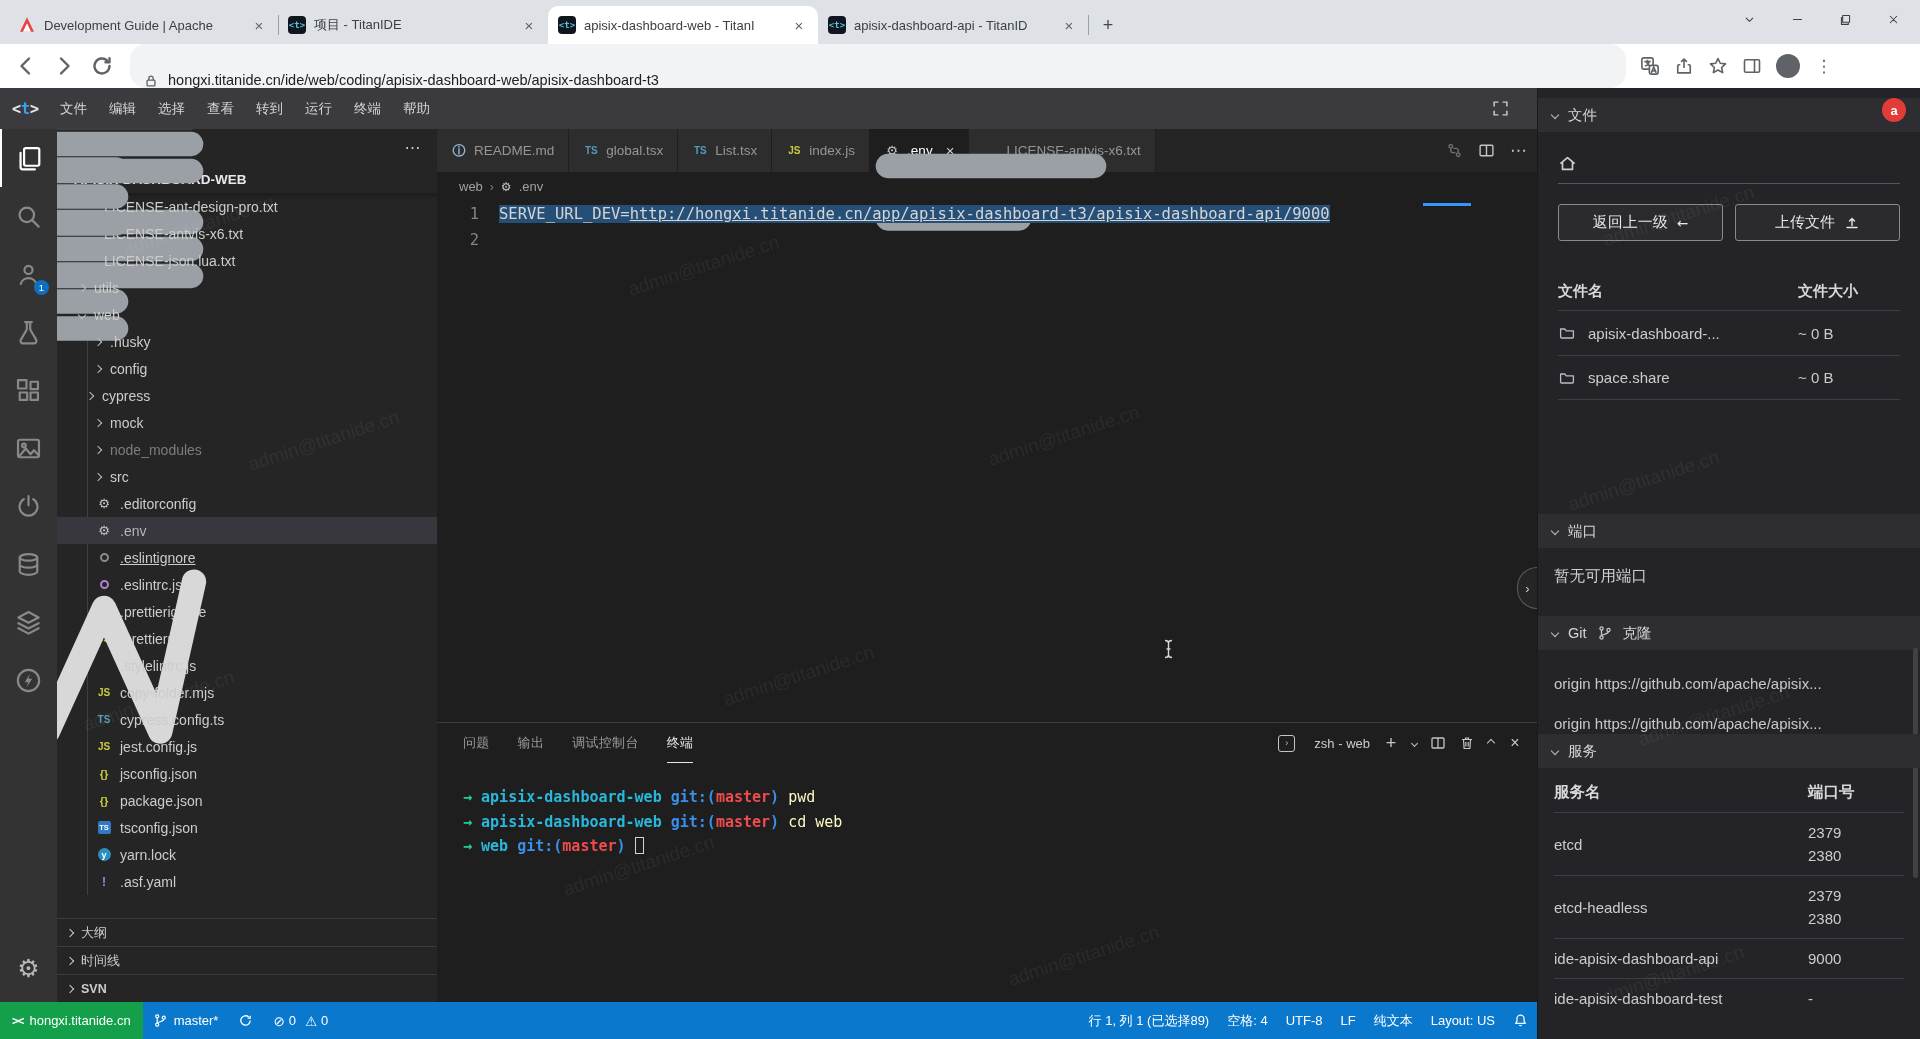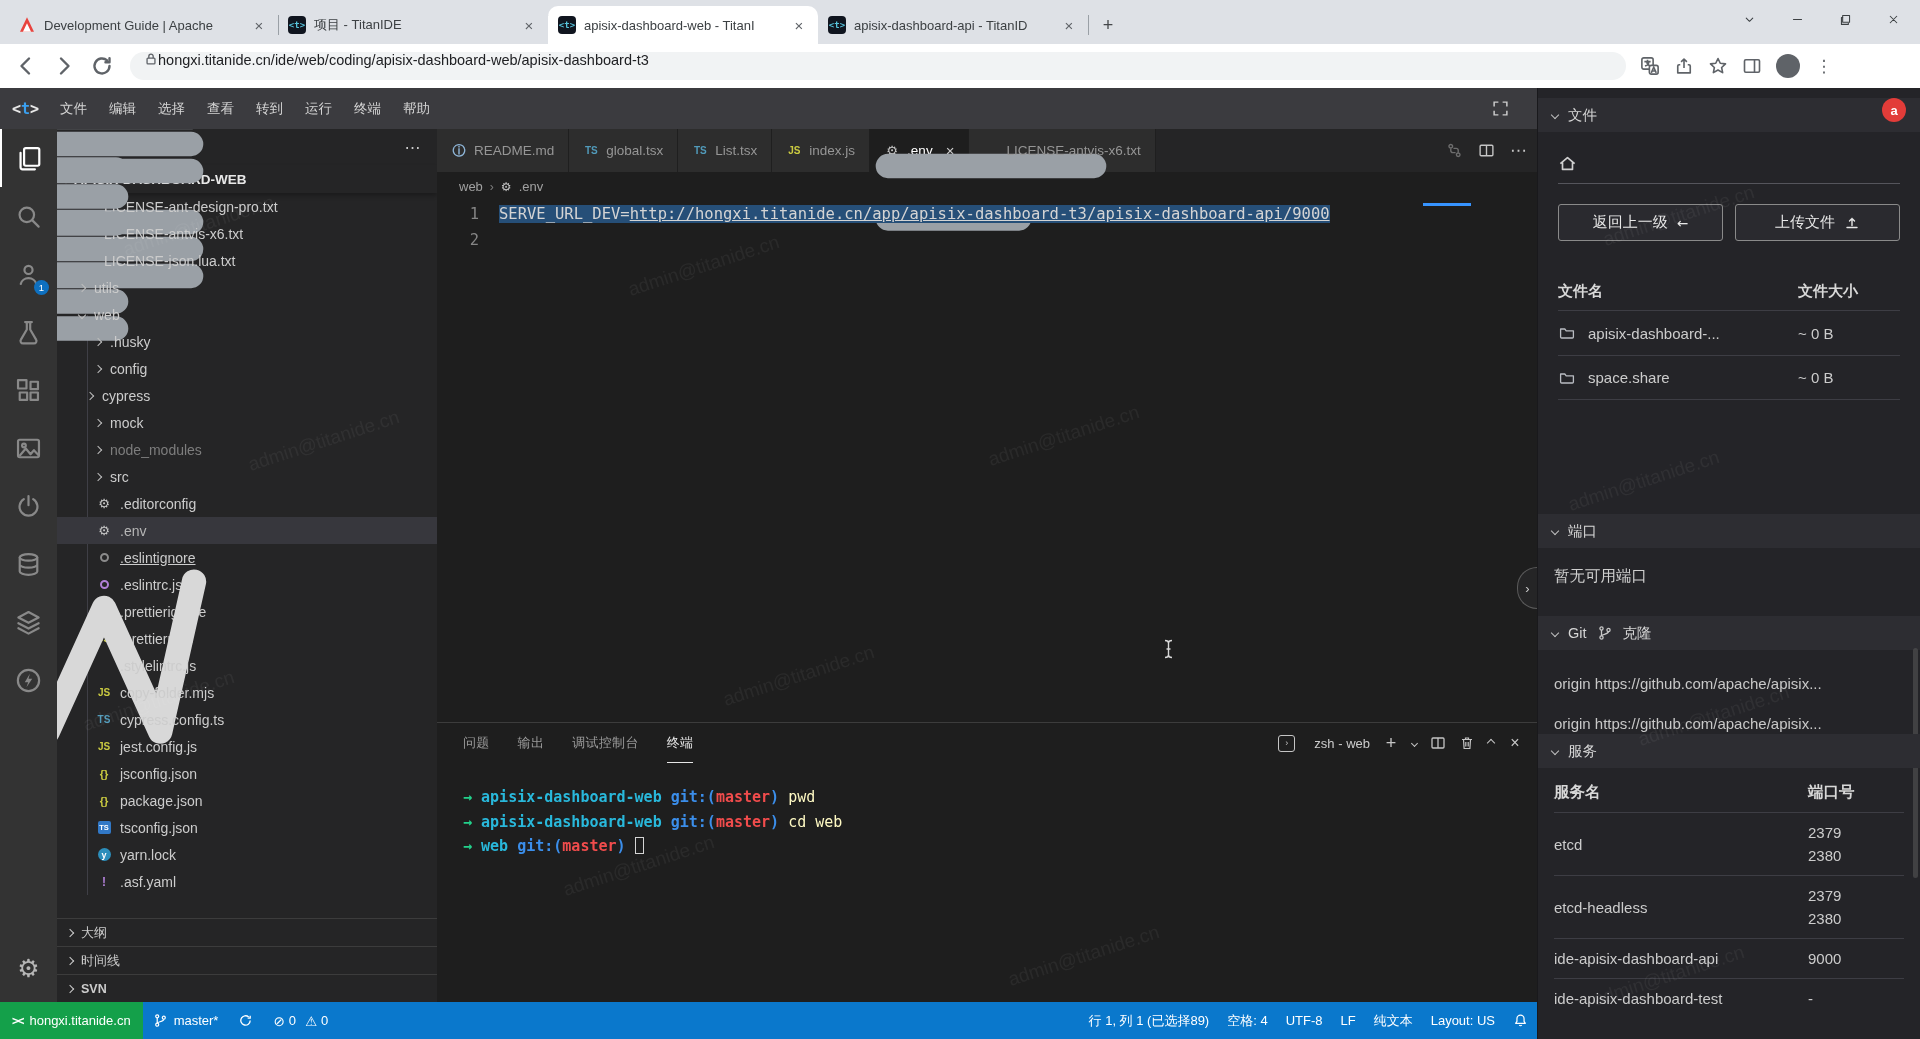--- a/index.html
+++ b/index.html
@@ -22,21 +22,21 @@
   .btab.active{background:#fff;}
   .btab:not(.active)::after{content:"";position:absolute;right:-1px;top:9px;height:20px;border-right:1px solid #9aa0a6;}
   .favicon{width:18px;height:18px;}
   .ti-sq{width:18px;height:18px;background:#10151f;border-radius:4px;color:#58c4dc;font-family:"DejaVu Sans Mono",monospace;font-size:9px;font-weight:bold;display:flex;align-items:center;justify-content:center;}
   .newtab{width:28px;height:28px;margin:0 0 5px 6px;color:#44474a;font-size:18px;display:flex;align-items:center;justify-content:center;border-radius:50%;}
   #winctl{position:absolute;right:0;top:0;height:38px;display:flex;align-items:center;gap:6px;padding-right:6px;color:#3c4043;}
   #winctl .wbtn{width:42px;height:32px;display:flex;align-items:center;justify-content:center;}
   #winctl .icon{width:13px;height:13px;}
   #toolbar{left:0;top:44px;width:1920px;height:44px;background:#fff;display:flex;align-items:center;}
   #toolbar .navic{width:24px;height:24px;color:#5f6368;margin-left:14px;}
-  #omnibox{margin-left:16px;width:1496px;height:28px;background:#f1f3f4;border-radius:16px;display:flex;align-items:flex-start;padding:0 14px;}
+  #omnibox{margin-left:16px;width:1496px;height:44px;background:#f1f3f4;border-radius:16px;display:flex;align-items:flex-end;padding:0 14px;gap:10px;}
   #omnibox .icon{width:14px;height:14px;color:#5f6368;}
   #omnibox .url{font-size:14.5px;color:#202124;}
   .tbicon{width:20px;height:20px;color:#5f6368;margin-left:14px;}
   #avatar-btn{width:24px;height:24px;border-radius:50%;background:#5f6368;margin-left:14px;}
 
   
   #menubar{left:0;top:88px;width:1537px;height:41px;background:#3b3b3f;display:flex;align-items:center;color:#d4d4d4;}
   #ide-logo{margin:0 10px 0 12px;font-family:"DejaVu Sans Mono",monospace;font-weight:bold;font-size:15px;color:#e8e8e8;}
   #ide-logo b{color:#3aa0f0;}
   .menu-item{padding:0 11px;font-size:13.5px;height:100%;display:flex;align-items:center;}

